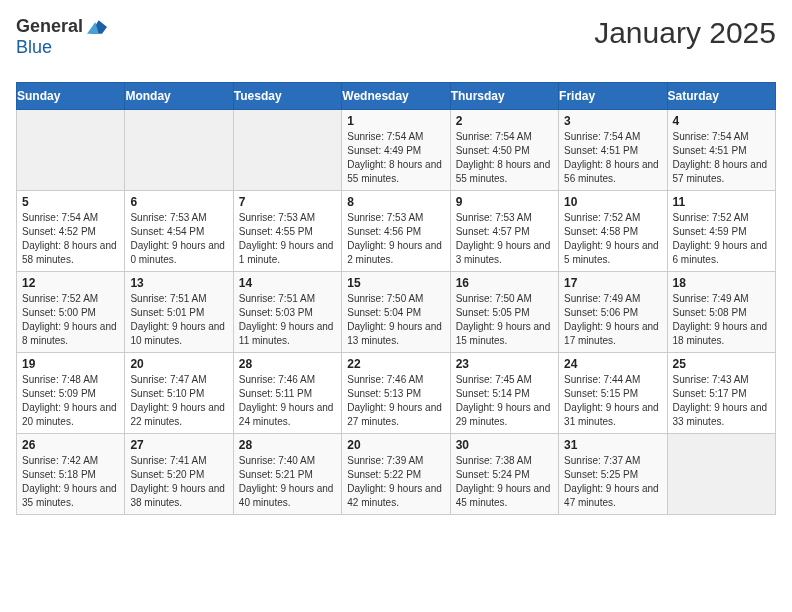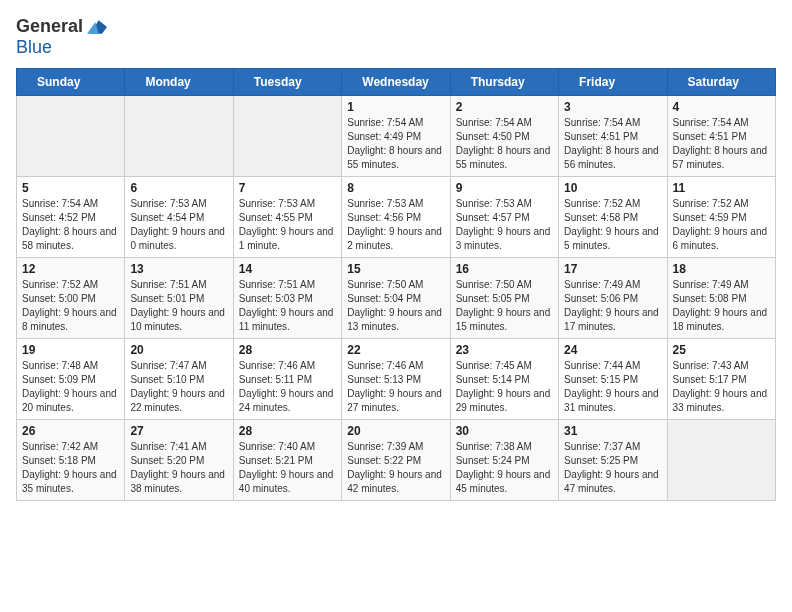--- a/index.html
+++ b/index.html
@@ -7,21 +7,21 @@
       font-family: Arial, sans-serif;
       background: #fff;
       width: 792px;
       min-height: 612px;
       padding: 16px;
     }
     .header {
       display: flex;
       justify-content: space-between;
       align-items: flex-start;
-      margin-bottom: 10px;
+      margin-bottom: 24px;
     }
     .logo {
       display: flex;
       flex-direction: column;
       align-items: flex-start;
     }
     .logo-text {
       display: flex;
       align-items: center;
       gap: 2px;
@@ -55,21 +55,21 @@
     }
     .calendar {
       width: 100%;
       border-collapse: collapse;
       border: 1px solid #ccc;
     }
     .calendar th {
       background-color: #2a6ebb;
       color: #fff;
       font-size: 12px;
-      padding: 6px 20px;
+      padding: 6px 0;
       text-align: left;
       border: 1px solid #2060a8;
       font-weight: bold;
     }
     .calendar td {
       vertical-align: top;
       border: 1px solid #ccc;
       padding: 4px 5px;
       font-size: 10.5px;
       color: #222;
@@ -106,20 +106,21 @@
     <div class="logo-text">
       <span class="logo-general">General</span>
       <svg class="logo-icon" viewBox="0 0 24 20" xmlns="http://www.w3.org/2000/svg">
         <polygon points="4,18 14,2 24,10 18,18" fill="#1a5fa8"></polygon>
         <polygon points="0,18 10,4 14,18" fill="#4a9fd4"></polygon>
       </svg>
     </div>
     <span class="logo-blue">Blue</span>
   </div>
   <div class="title-block">
+    <div class="month-title">January 2025</div>
   </div>
 </div>
 
 <table class="calendar">
   <thead>
     <tr>
     <th>Sunday</th>
         <th>Monday</th>
         <th>Tuesday</th>
         <th>Wednesday</th>

